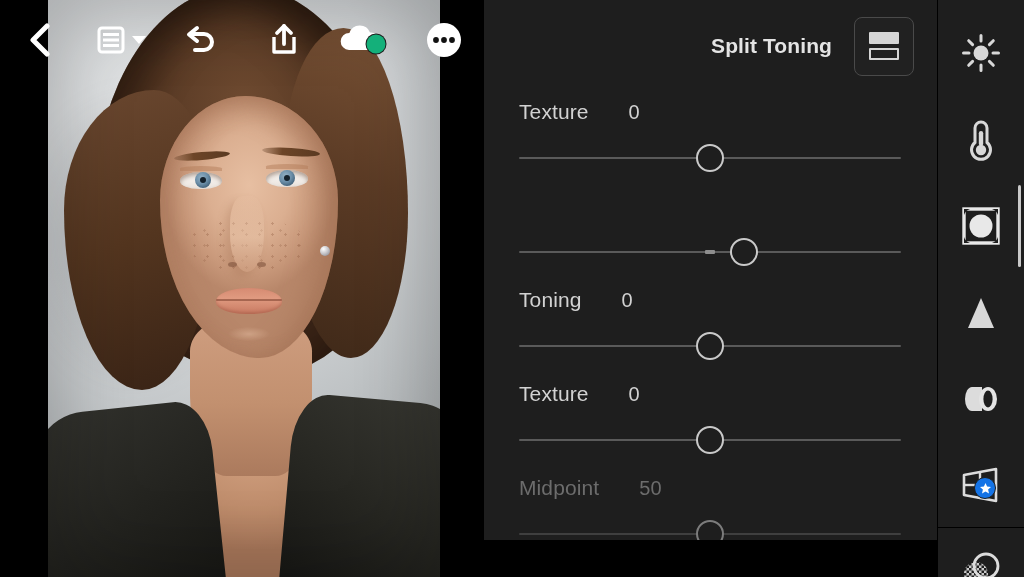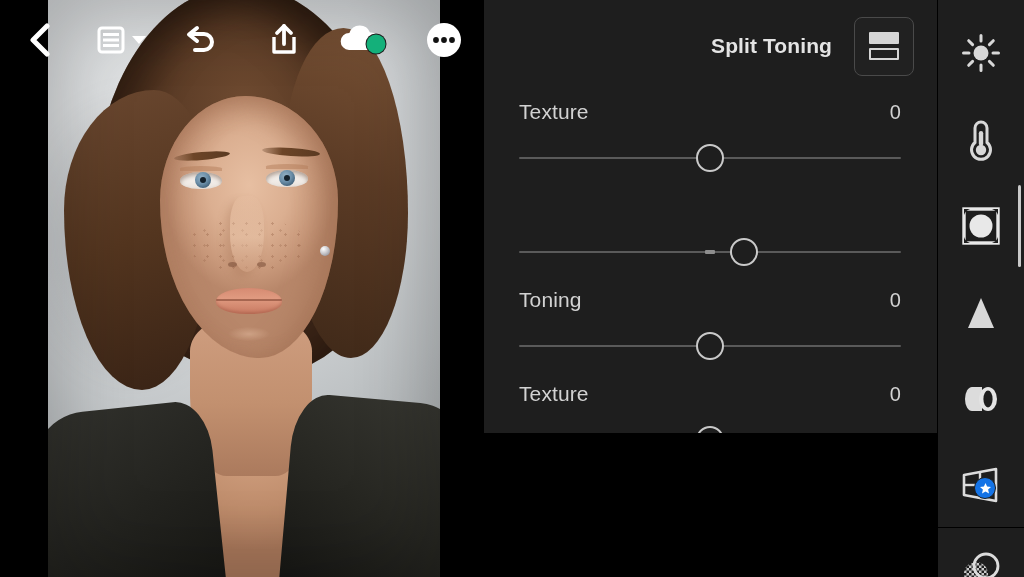--- a/index.html
+++ b/index.html
@@ -149,21 +149,21 @@
   .tb-btn{ position:absolute; top:18px; height:44px; display:flex; align-items:center; justify-content:center; cursor:pointer; }
   .tb-back{ left:22px; width:36px; }
   .tb-list{ left:92px; width:60px; gap:5px; }
   .tb-undo{ left:178px; width:44px; }
   .tb-share{ left:262px; width:44px; }
   .tb-cloud{ left:336px; width:56px; }
   .tb-more{ left:422px; width:44px; }
 
   
   .panel{
-    position:relative; width:453px; height:433px; flex:0 0 453px;
+    position:relative; width:453px; height:540px; flex:0 0 453px;
     background:#1e1e1e; overflow:hidden;
   }
   .panel-header{
     position:absolute; left:0; top:0; width:453px; height:92px;
     display:flex; align-items:center; justify-content:flex-end;
     padding-right:23px; gap:22px;
   }
   .panel-title{
     font-size:21px; font-weight:bold; color:#e4e4e4; letter-spacing:.1px;
   }
@@ -172,21 +172,21 @@
     background:#212121; display:flex; flex-direction:column;
     align-items:center; justify-content:center; gap:4px; cursor:pointer;
   }
   .pt-bar-full{ width:30px; height:12px; background:#d6d6d6; border-radius:1px; }
   .pt-bar-out{ width:30px; height:12px; border:2px solid #d6d6d6; border-radius:1px; box-sizing:border-box; }
 
   .sliders{ position:absolute; left:0; top:92px; width:453px; }
   .slider-row{ position:relative; height:94px; }
   .sl-head{
     position:absolute; left:35px; right:36px; top:8px;
-    display:flex; align-items:baseline; justify-content:space-between;
+    display:flex; align-items:baseline; gap:40px;
   }
   .sl-label{ font-size:21px; color:#d2d2d2; letter-spacing:.1px; }
   .sl-value{ font-size:20px; color:#d2d2d2; letter-spacing:.1px; }
   .slider-row.dim .sl-label,
   .slider-row.dim .sl-value{ color:#6c6c6c; }
   .sl-track-wrap{ position:absolute; left:35px; right:36px; top:52px; height:28px; cursor:pointer; }
   .sl-track{ position:absolute; left:0; right:0; top:13px; height:2px; background:#5a5a5a; border-radius:2px; }
   .slider-row.dim .sl-track{ background:#3f3f3f; }
   .sl-tick{ position:absolute; top:12px; width:10px; height:4px; background:#8e8e8e; border-radius:1px; transform:translateX(-50%); }
   .sl-thumb{
@@ -366,20 +366,24 @@
           <div class="sl-head">
             <span class="sl-label">Texture</span>
             <span class="sl-value">0</span>
           </div>
           <div class="sl-track-wrap">
             <div class="sl-track"></div>
             <div class="sl-thumb" style="left:50%"></div>
           </div>
         </div>
         <div class="slider-row dim">
+          <div class="sl-head">
+            <span class="sl-label">Midpoint</span>
+            <span class="sl-value">50</span>
+          </div>
           <div class="sl-track-wrap">
             <div class="sl-track"></div>
             <div class="sl-thumb" style="left:50%"></div>
           </div>
         </div>
         <div class="slider-row dim">
           <div class="sl-head">
             <span class="sl-label">Feather</span>
             <span class="sl-value">50</span>
           </div>

